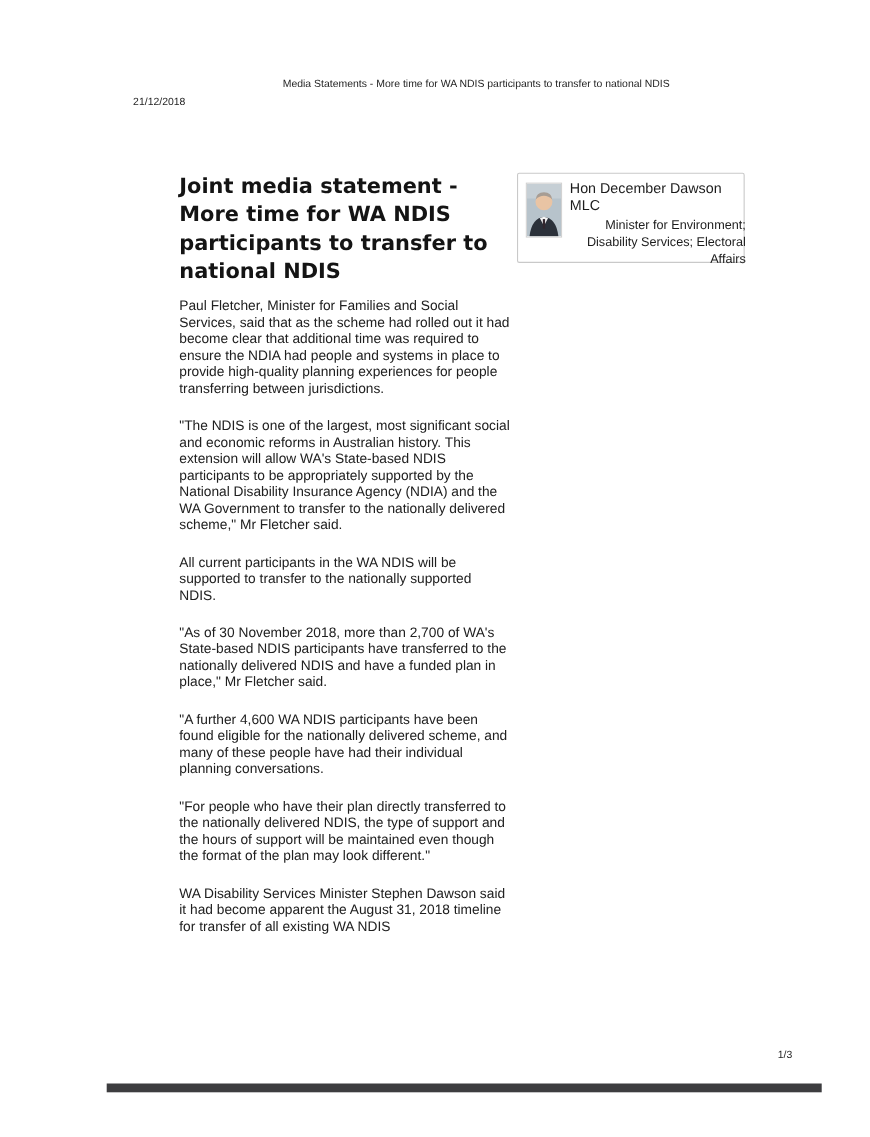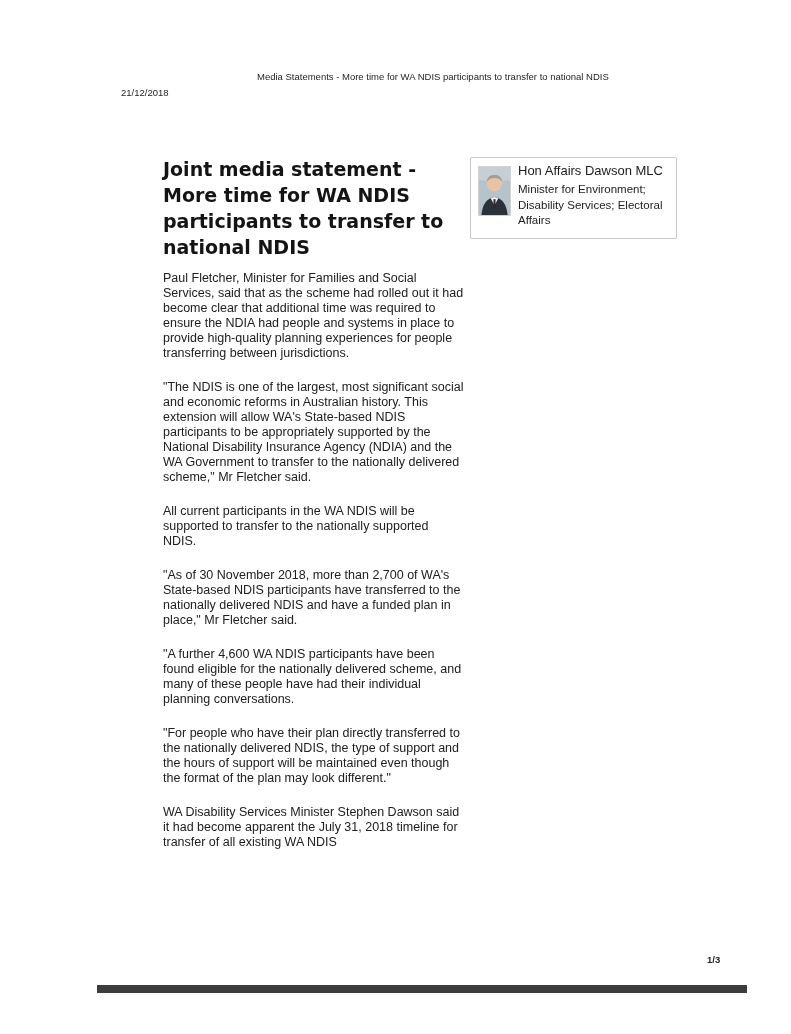--- a/index.html
+++ b/index.html
@@ -49,29 +49,29 @@
     position:absolute;left:7px;top:8px;
     width:33px;height:50px;
     border:1px solid #d2d2d2;box-sizing:border-box;
     overflow:hidden;
   }
   .minister-photo svg{display:block;width:100%;height:100%;}
   .card-text{
     position:absolute;left:47px;top:5px;width:160px;
   }
   .m-name{font-size:13px;color:#1c1c1c;margin-bottom:3px;line-height:16px;}
-  .m-role{font-size:11.5px;color:#1c1c1c;line-height:15.5px;}
+  .m-role{font-size:11.5px;color:#1c1c1c;line-height:15.5px;text-align:right;}
   
   .pf-url{
     position:absolute;left:121px;top:954px;
     font-size:9.5px;color:#252525;white-space:nowrap;
   }
   .pf-page{
     position:absolute;left:707px;top:954px;
-    font-size:9.5px;color:#252525;font-weight:bold;
+    font-size:9.5px;color:#252525;
   }
   
   .bottom-bar{
     position:absolute;left:97px;top:985px;
     width:650px;height:8px;
     background:#3d3d3f;
   }
 </style>
 </head>
 <body>
@@ -82,37 +82,37 @@
   <span class="ph-title">Media Statements - More time for WA NDIS participants to transfer to national NDIS</span>
 
   <div class="article">
     <h1>Joint media statement - More time for WA NDIS participants to transfer to national NDIS</h1>
     <p>Paul Fletcher, Minister for Families and Social Services, said that as the scheme had rolled out it had become clear that additional time was required to ensure the NDIA had people and systems in place to provide high-quality planning experiences for people transferring between jurisdictions.</p>
     <p>"The NDIS is one of the largest, most significant social and economic reforms in Australian history. This extension will allow WA's State-based NDIS participants to be appropriately supported by the National Disability Insurance Agency (NDIA) and the WA Government to transfer to the nationally delivered scheme," Mr Fletcher said.</p>
     <p>All current participants in the WA NDIS will be supported to transfer to the nationally supported NDIS.</p>
     <p>"As of 30 November 2018, more than 2,700 of WA's State-based NDIS participants have transferred to the nationally delivered NDIS and have a funded plan in place," Mr Fletcher said.</p>
     <p>"A further 4,600 WA NDIS participants have been found eligible for the nationally delivered scheme, and many of these people have had their individual planning conversations.</p>
     <p>"For people who have their plan directly transferred to the nationally delivered NDIS, the type of support and the hours of support will be maintained even though the format of the plan may look different."</p>
-    <p>WA Disability Services Minister Stephen Dawson said it had become apparent the July 31, 2018 timeline for transfer of all existing WA NDIS</p>
+    <p>WA Disability Services Minister Stephen Dawson said it had become apparent the August 31, 2018 timeline for transfer of all existing WA NDIS</p>
   </div>
 
   <aside class="minister-card">
     <div class="minister-photo">
       <svg viewBox="0 0 33 50" preserveAspectRatio="none" aria-hidden="true">
         <rect x="0" y="0" width="33" height="50" fill="#b7c3cb"></rect>
         <rect x="0" y="0" width="33" height="14" fill="#c6cfd5"></rect>
         <circle cx="16.5" cy="17" r="8.2" fill="#e9c4a4"></circle>
         <path d="M8.5 15 Q9 8.5 16.5 8.2 Q24 8.5 24.5 15 Q21 11.5 16.5 11.5 Q12 11.5 8.5 15 Z" fill="#a79d94"></path>
         <path d="M2.5 50 Q4.5 32.5 16.5 31.5 Q28.5 32.5 30.5 50 Z" fill="#2b313a"></path>
         <path d="M12.5 32.5 L16.5 40 L20.5 32.5 L16.5 31.2 Z" fill="#f4f4f4"></path>
         <rect x="15.4" y="33.5" width="2.2" height="9" fill="#33272e"></rect>
       </svg>
     </div>
     <div class="card-text">
-      <div class="m-name">Hon Affairs Dawson MLC</div>
+      <div class="m-name">Hon December Dawson MLC</div>
       <div class="m-role">Minister for Environment; Disability Services; Electoral Affairs</div>
     </div>
   </aside>
 
   <span class="pf-page">1/3</span>
 
   <div class="bottom-bar"></div>
 
 </div>
 

